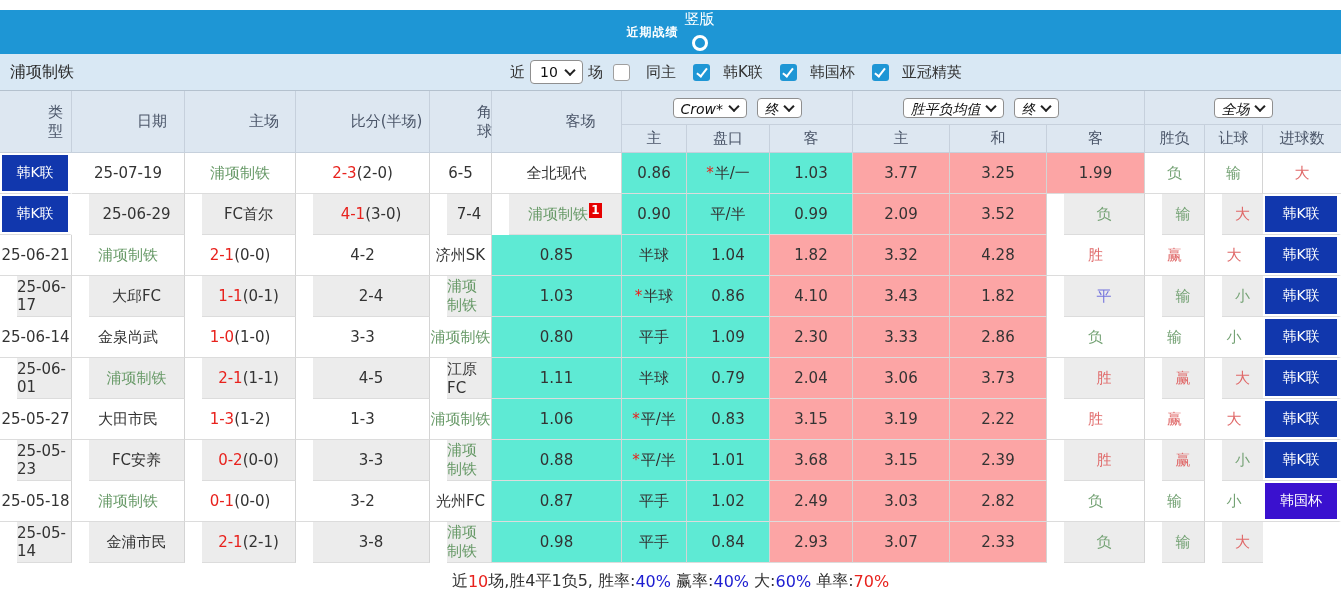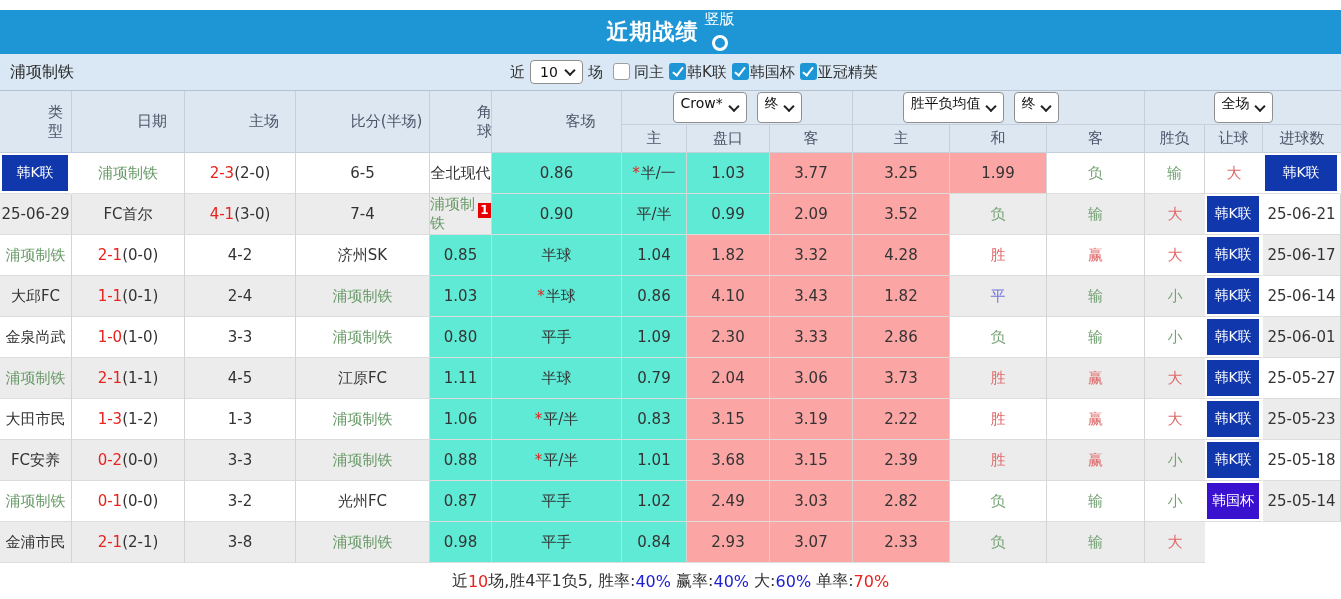--- a/index.html
+++ b/index.html
@@ -1,21 +1,21 @@
 <!DOCTYPE html>
 <html style="--accent: #1e96d5; --league-badge: #1137ad; --cup-badge: #3a11cf; --self-green: #689a68; --score-red: #e8221d; --win-red: #e06a6a; --lose-green: #74a274; --draw-blue: #7474dd; --footer-blue: #1d1dd1;"><head>
 <meta charset="utf-8">
 <style>
   * { box-sizing: border-box; }
   body { margin:0; background:#fff; font-family:"DejaVu Sans","Liberation Sans",sans-serif; }
   .page { width:1341px; height:599px; background:#fff; overflow:hidden; }
 
   .topstrip { height:10px; background:#fff; }
   .topbar { height:44px; background:var(--accent,#1e96d5); display:flex; align-items:center; justify-content:center; gap:6px; }
-  .title { color:#fff; font-size:22px; font-weight:bold; letter-spacing:1px; }
+  .title { color:#fff; font-size:12px; font-weight:bold; letter-spacing:1px; }
   .radio { box-sizing:border-box; width:15px; height:15px; border-radius:50%; cursor:pointer; flex:none; }
   .radio.sel { background:#fff; }
   .radio.unsel { border:3.5px solid #fff; background:transparent; width:16px; height:16px; }
   .rlabel { color:#fff; font-size:15px; }
 
   .filterbar { height:36px; background:#d9e8f4; display:flex; align-items:center; position:relative; }
   .team { margin-left:10px; font-size:16px; color:#2b2b2b; }
   .controls { position:absolute; left:505px; display:flex; align-items:center; font-size:15px; color:#333; white-space:nowrap; }
   .controls .lbl { margin:0 5px; }
 
@@ -29,26 +29,26 @@
   .cb.un { background:#fff; border:1px solid #9f9f9f; margin-right:4px; }
 
   .grid { display:grid; border-top:1px solid #b4c1ce;
           grid-template-columns:72px 113px 111px 134px 62px 130px 65px 83px 83px 97px 97px 98px 60px 58px 78px;
           grid-template-rows:34px 28px repeat(10,41px); }
   .h { background:#dde7f1; display:flex; align-items:center; justify-content:center; font-size:15px; color:#4a5568;
        border-right:1px solid #c6d0dc; border-bottom:1px solid #c6d0dc; }
   .h.main { grid-row:1 / span 2;padding-left:48px; }
   .h.hg { grid-column:span 3; grid-row:1; gap:10px; }
   .h.hs { grid-row:2; }
-  .h .selwrap select { padding:2px 22px 11px 7px; }
+  .h .selwrap select { padding:2px 22px 0 7px;font-style:italic; }
   .lastcol { border-right:none !important; }
 
   .c { display:flex; align-items:center; justify-content:center; font-size:15px; color:#333;
        border-right:1px solid #d4d4d4; border-bottom:1px solid #dcdcdc; background:#fff; }
-  .c.stripe { background:#ececec; }
+  .c.stripe { background:#ececec;margin-left:17px; }
   .c.cream { background:#5eead4; }
   .c.lblue { background:#fca5a5; }
   .c.type { padding:2px; background:#fff; border-right:2px solid #fff; }
   .badge { width:100%; height:100%; display:flex; align-items:center; justify-content:center; color:#fff; font-size:14px; }
   .badge.league { background:var(--league-badge,#1137ad); }
   .badge.cup { background:var(--cup-badge,#3a11cf); }
 
   .t-self { color:var(--self-green,#689a68); }
   .t-scred { color:var(--score-red,#e8221d); }
   .t-win { color:var(--win-red,#e06a6a); }
@@ -80,21 +80,21 @@
   <div class="filterbar">
     <span class="team">浦项制铁</span>
     <span class="controls">
       <span class="lbl">近</span>
       <span class="selwrap">
         <select class="sel">
           <option>10</option>
         </select>
       </span>
       <span class="lbl">场</span>
-      <span style="display:inline-flex;">
+      <span style="display:inline-flex;align-items:center;gap:12px;">
           <span class="cb un"></span>
           <span class="cblabel">同主</span>
           <span class="cb checked"></span>
           <span class="cblabel">韩K联</span>
           <span class="cb checked"></span>
           <span class="cblabel">韩国杯</span>
           <span class="cb checked"></span>
           <span class="cblabel">亚冠精英</span>
         </span>
     </span>
@@ -147,20 +147,21 @@
     <div class="h hs">客</div>
     <div class="h hs">主</div>
     <div class="h hs">和</div>
     <div class="h hs">客</div>
     <div class="h hs">胜负</div>
     <div class="h hs">让球</div>
     <div class="h hs lastcol">进球数</div>
   <div class="c type">
         <div class="badge league">韩K联</div>
       </div>
+      <div class="c ">25-07-19</div>
       <div class="c ">
         <span class="t-self">浦项制铁</span>
       </div>
       <div class="c ">
         <span class="t-scred">2-3</span>
         <span>(2-0)</span>
       </div>
       <div class="c ">6-5</div>
       <div class="c ">
         <span>全北现代</span>

